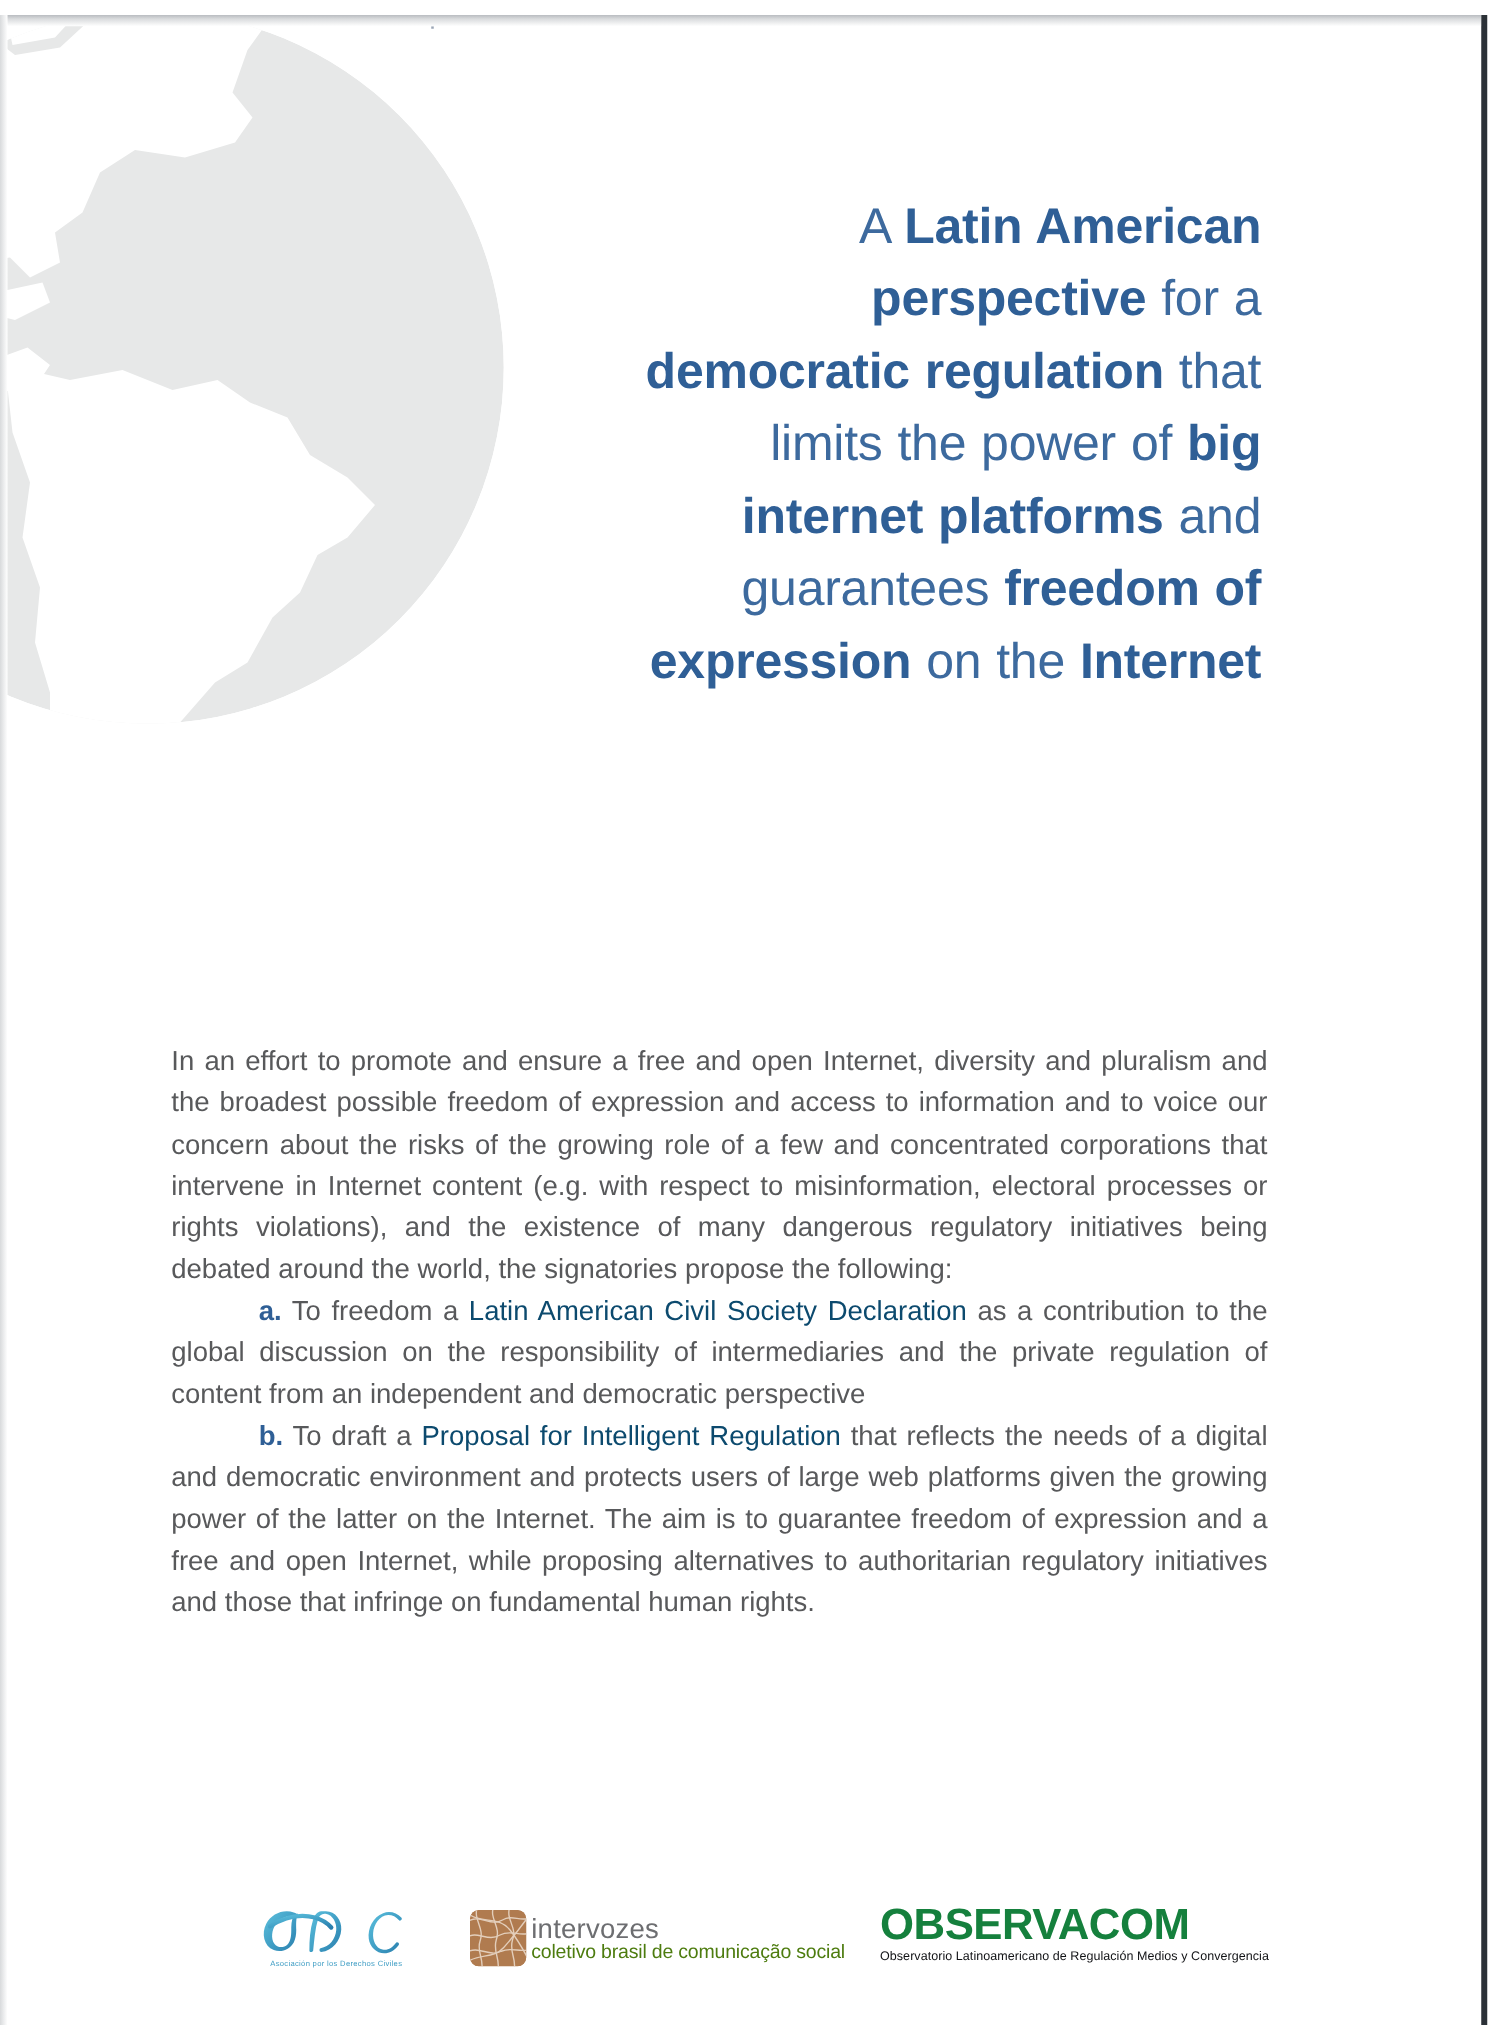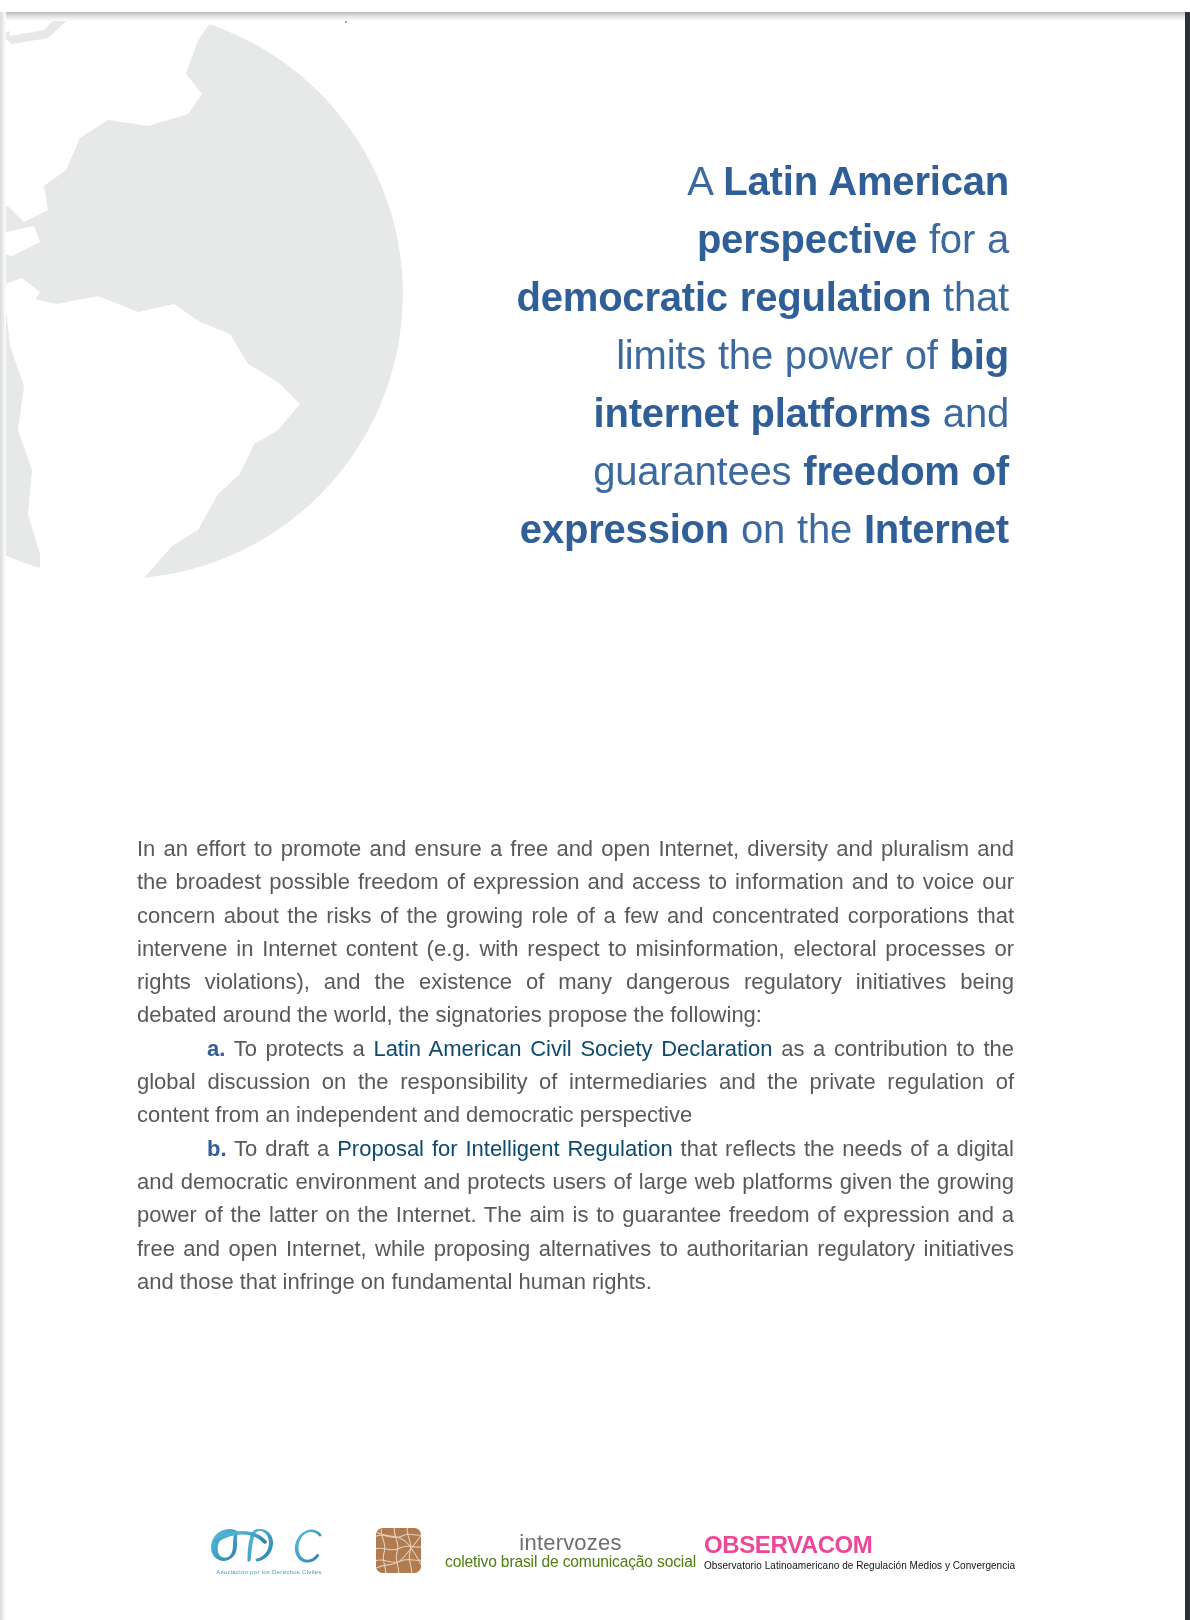--- a/index.html
+++ b/index.html
@@ -127,21 +127,21 @@
     font-size: 6.1px;
     letter-spacing: 0.25px;
     color: #3f9dc4;
     margin-top: 2px;
     white-space: nowrap;
     font-family: "Liberation Sans", sans-serif;
   }
 
   
   .logo-iv { left: 376px; bottom: 24px; }
-  .iv-row { display: flex; align-items: center; gap: 24px; text-align: center; }
+  .iv-row { display: flex; align-items: center; gap: 4px; }
   .iv-mark {
     width: 45px; height: 45px;
     border-radius: 7px;
     background: #b07b4f;
     overflow: hidden;
     flex: none;
   }
   .iv-text { line-height: 1.06; }
   .iv-name {
     font-size: 22px;
@@ -151,23 +151,23 @@
   .iv-sub {
     font-size: 15.6px;
     color: #4d7c0f;
     letter-spacing: -0.15px;
     white-space: nowrap;
   }
 
   
   .logo-oc { left: 704px; bottom: 26px; }
   .oc-name {
-    font-size: 24px;
+    font-size: 35px;
     font-weight: 700;
-    color: #ec4899;
+    color: #15803d;
     letter-spacing: -0.4px;
     line-height: 1;
   }
   .oc-sub {
     margin-top: 3px;
     font-size: 10px;
     color: #111215;
     letter-spacing: 0.05px;
     white-space: nowrap;
     font-family: "Liberation Sans", sans-serif;
@@ -347,21 +347,21 @@
   <div class="title-block">
     <h1 class="title">
       <span>A </span><b>Latin American perspective</b><span> for a </span><b>democratic regulation</b><span> that limits the power of </span><b>big internet platforms</b><span> and guarantees </span><b>freedom of expression</b><span> on the </span><b>Internet</b>
     </h1>
   </div>
 
   <div class="body-block">
 
     <p>In an effort to promote and ensure a free and open Internet, diversity and pluralism and the broadest possible freedom of expression and access to information and to voice our concern about the risks of the growing role of a few and concentrated corporations that intervene in Internet content (e.g. with respect to misinformation, electoral processes or rights violations), and the existence of many dangerous regulatory initiatives being debated around the world, the signatories propose the following:</p>
 
-    <p class="indent"><b class="blue-letter">a.</b><span> To protects a </span><b class="blue">Latin American Civil Society Declaration</b><span> as a contribution to the global discussion on the responsibility of intermediaries and the private regulation of content from an independent and democratic perspective</span></p>
+    <p class="indent"><b class="blue-letter">a.</b><span> To freedom a </span><b class="blue">Latin American Civil Society Declaration</b><span> as a contribution to the global discussion on the responsibility of intermediaries and the private regulation of content from an independent and democratic perspective</span></p>
 
     <p class="indent"><b class="blue-letter">b.</b><span> To draft a </span><b class="blue">Proposal for Intelligent Regulation</b><span> that reflects the needs of a digital and democratic environment and protects users of large web platforms given the growing power of the latter on the Internet. The aim is to guarantee freedom of expression and a free and open Internet, while proposing alternatives to authoritarian regulatory initiatives and those that infringe on fundamental human rights.</span></p>
 
   </div>
 
   <div class="footer">
 
     <div class="logo logo-adc">
       <div class="adc-stack">
         <svg class="adc-mark" viewBox="0 0 264 84" xmlns="http://www.w3.org/2000/svg" aria-hidden="true">

